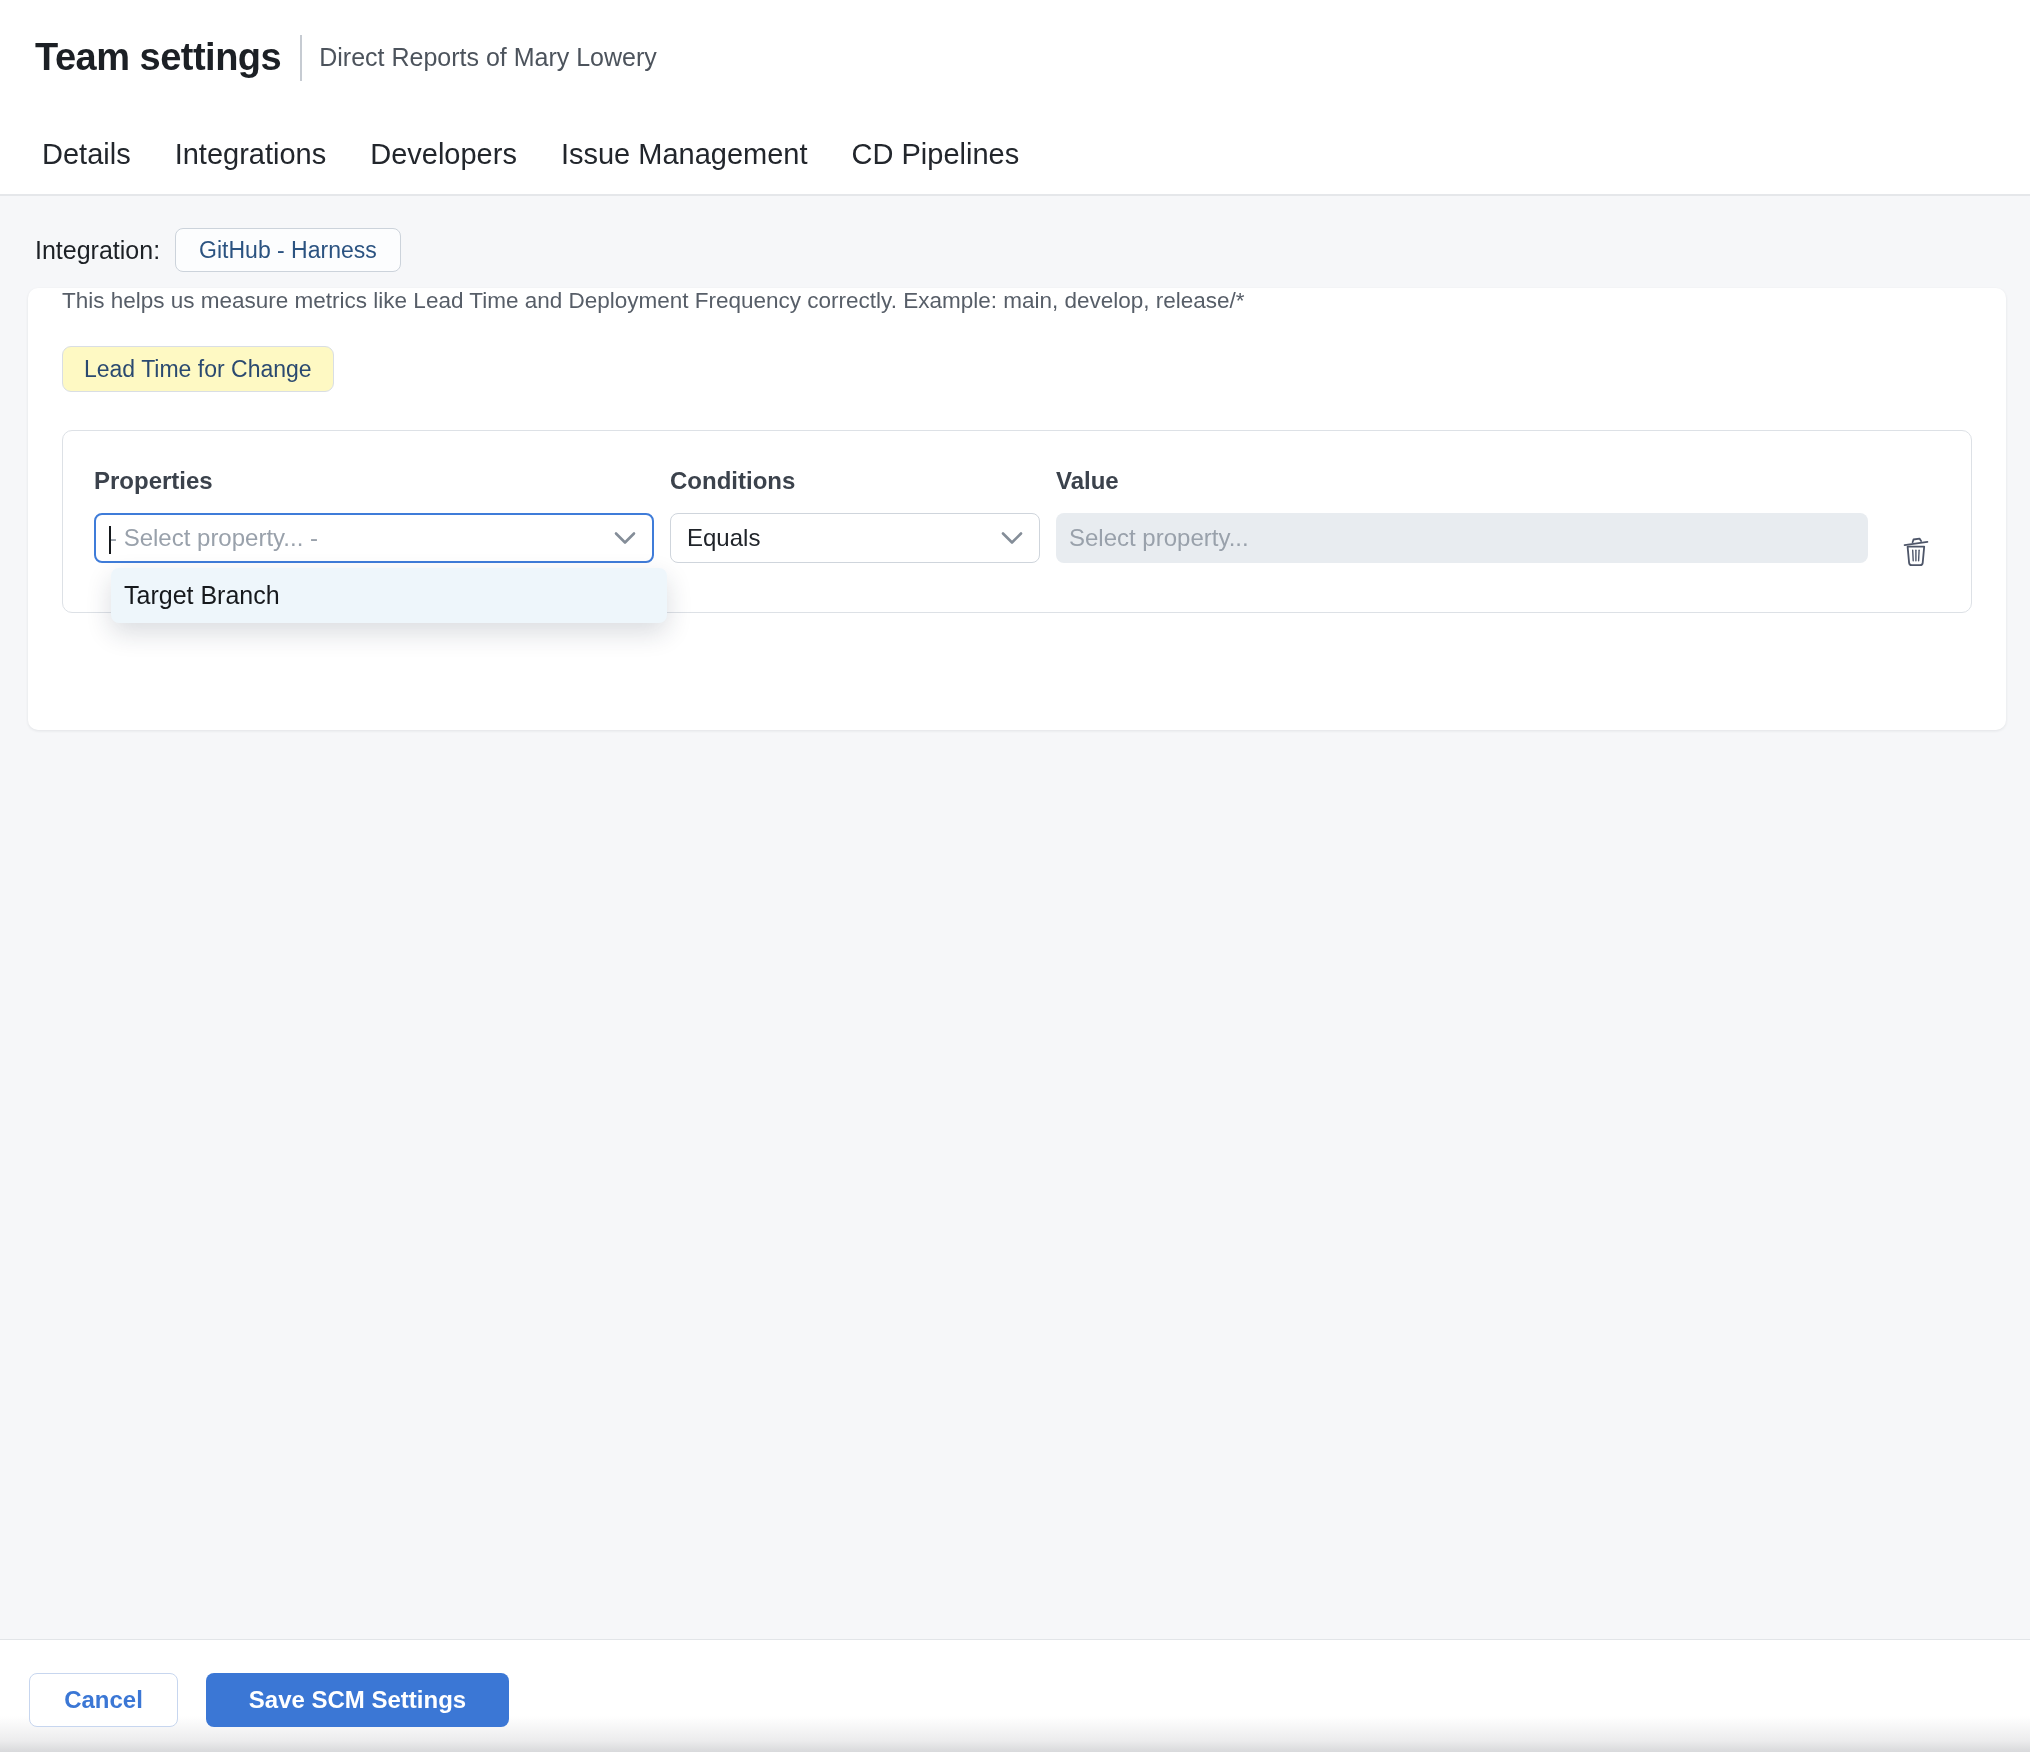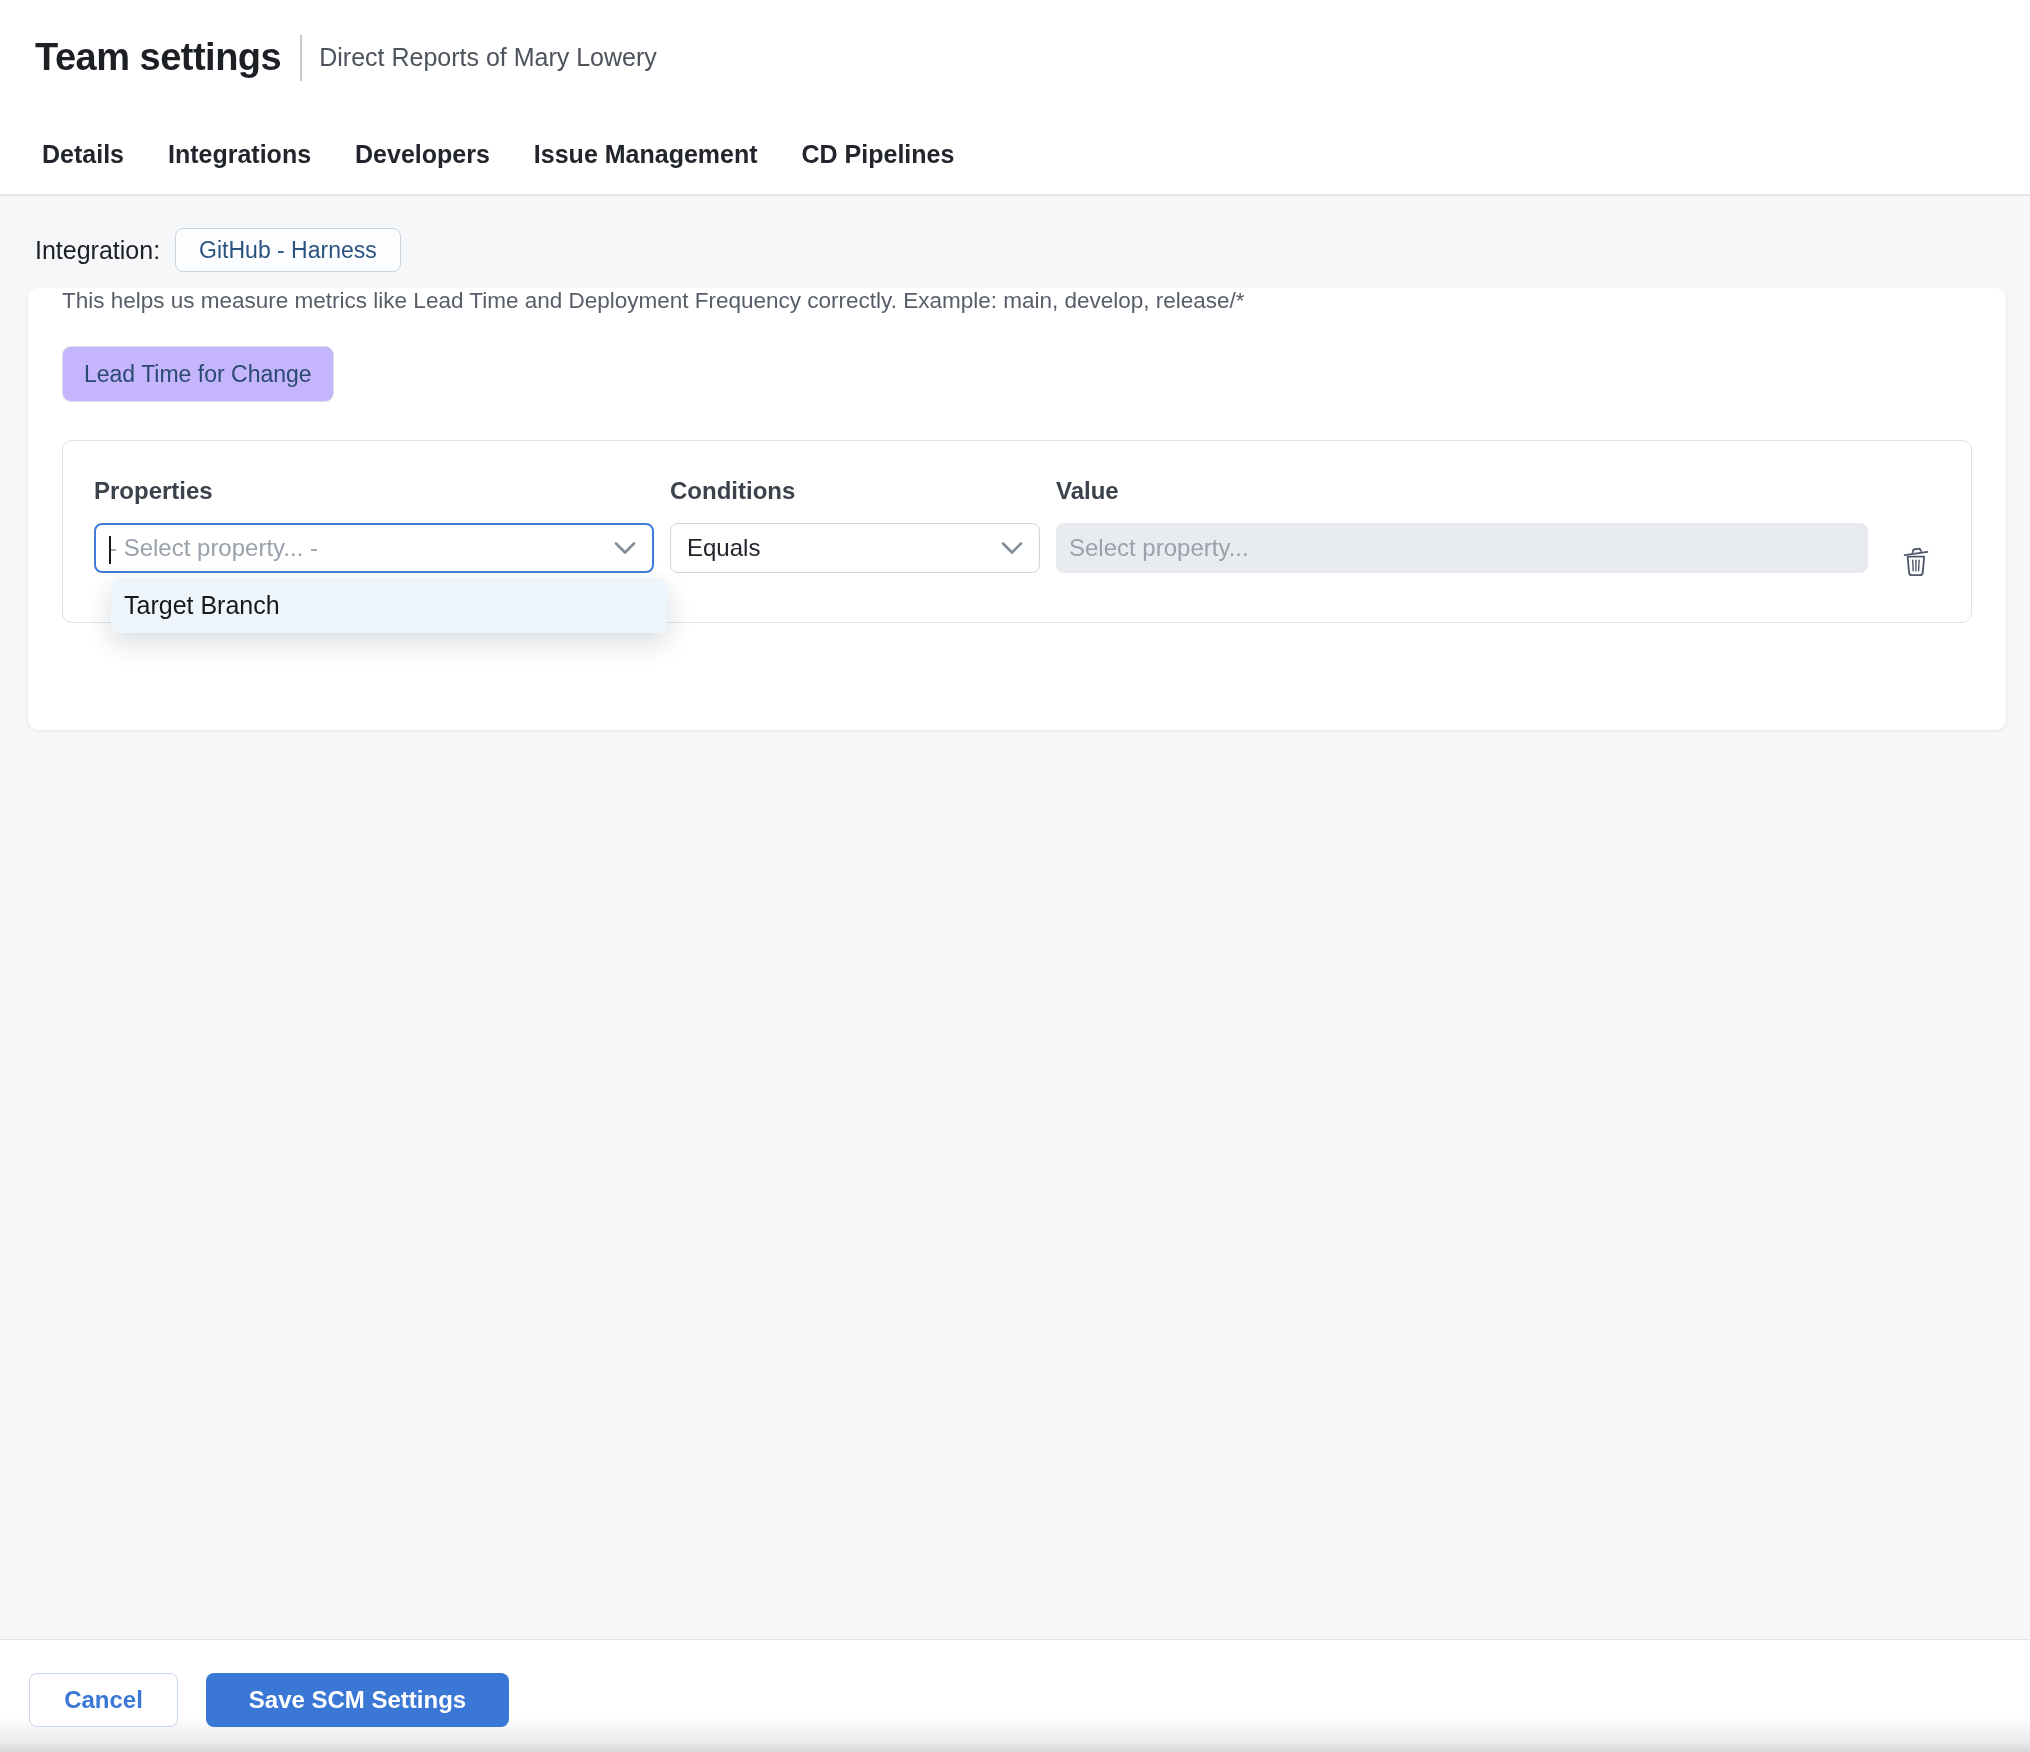--- a/index.html
+++ b/index.html
@@ -12,40 +12,40 @@
 
   
   .header{ height:115px; display:flex; align-items:center; padding-left:35px; background:#fff; }
   .page-title{ font-size:38px; font-weight:700; color:#1c2025; letter-spacing:-.5px; }
   .title-divider{ width:2px; height:46px; background:#c6cbd2; margin:0 17px 0 19px; }
   .page-subtitle{ font-size:25px; color:#4c535c; }
 
   
   .tabbar{ height:81px; border-bottom:2px solid #e5e7ea; background:#fff;
            display:flex; align-items:stretch; padding-left:42px; gap:44px; }
-  .tab{ font-family:inherit; font-size:25px; font-weight:700; color:#22262c; background:none;
+  .tab{ font-family:inherit; font-size:29px; font-weight:400; color:#22262c; background:none;
         border:none; padding:0; display:flex; align-items:center; position:relative; cursor:pointer; }
   .tab.active::after{ content:""; position:absolute; left:-16px; right:-16px; bottom:-2px;
         height:6px; border-radius:4px; background:var(--accent); }
 
   
   .main{ background:#f6f7f9; height:1443px; }
   .integration-row{ display:flex; align-items:center; gap:15px; padding:32px 0 0 35px; height:76px; }
   .integration-label{ font-size:25px; color:#1c2025; }
   .integration-chip{ height:44px; display:inline-flex; align-items:center; padding:0 23px;
         border:1.5px solid #ccd3db; border-radius:8px; background:#fcfdfe;
         color:#2b5381; font-size:23px; cursor:pointer; }
 
   
   .card{ margin:16px 24px 0 28px; height:442px; background:#fff; border-radius:10px;
          box-shadow:0 1px 3px rgba(20,30,45,.09); padding:0 34px; }
   .card-title{ padding-top:42px; font-size:28px; font-weight:700; color:#1c2025; }
   .card-subtitle{ margin-top:12px; font-size:22.5px; color:#575e68; }
-  .metric-chip{ margin-top:32px; display:inline-flex; align-items:center; height:56px;
-        padding:0 21px; border:1.5px solid #d9dee4; border-radius:9px; background:#c4b5fd;
+  .metric-chip{ margin-top:32px; display:inline-flex; align-items:center; height:46px;
+        padding:0 21px; border:1.5px solid #d9dee4; border-radius:9px; background:#fef9c3;
         color:#2b4a70; font-size:23px; cursor:pointer; }
 
   
   .panel{ margin-top:38px; height:183px; border:1.5px solid #dde1e6; border-radius:10px;
           display:flex; gap:16px; padding:36px 33px 0 31px; }
   .col-properties{ width:560px; position:relative; }
   .col-conditions{ width:370px; }
   .col-value{ flex:1; }
   .field-label{ font-size:24px; font-weight:700; color:#3b424c; line-height:28px; margin-bottom:18px; }
   .control{ height:50px; border-radius:8px; display:flex; align-items:center; position:relative; }

